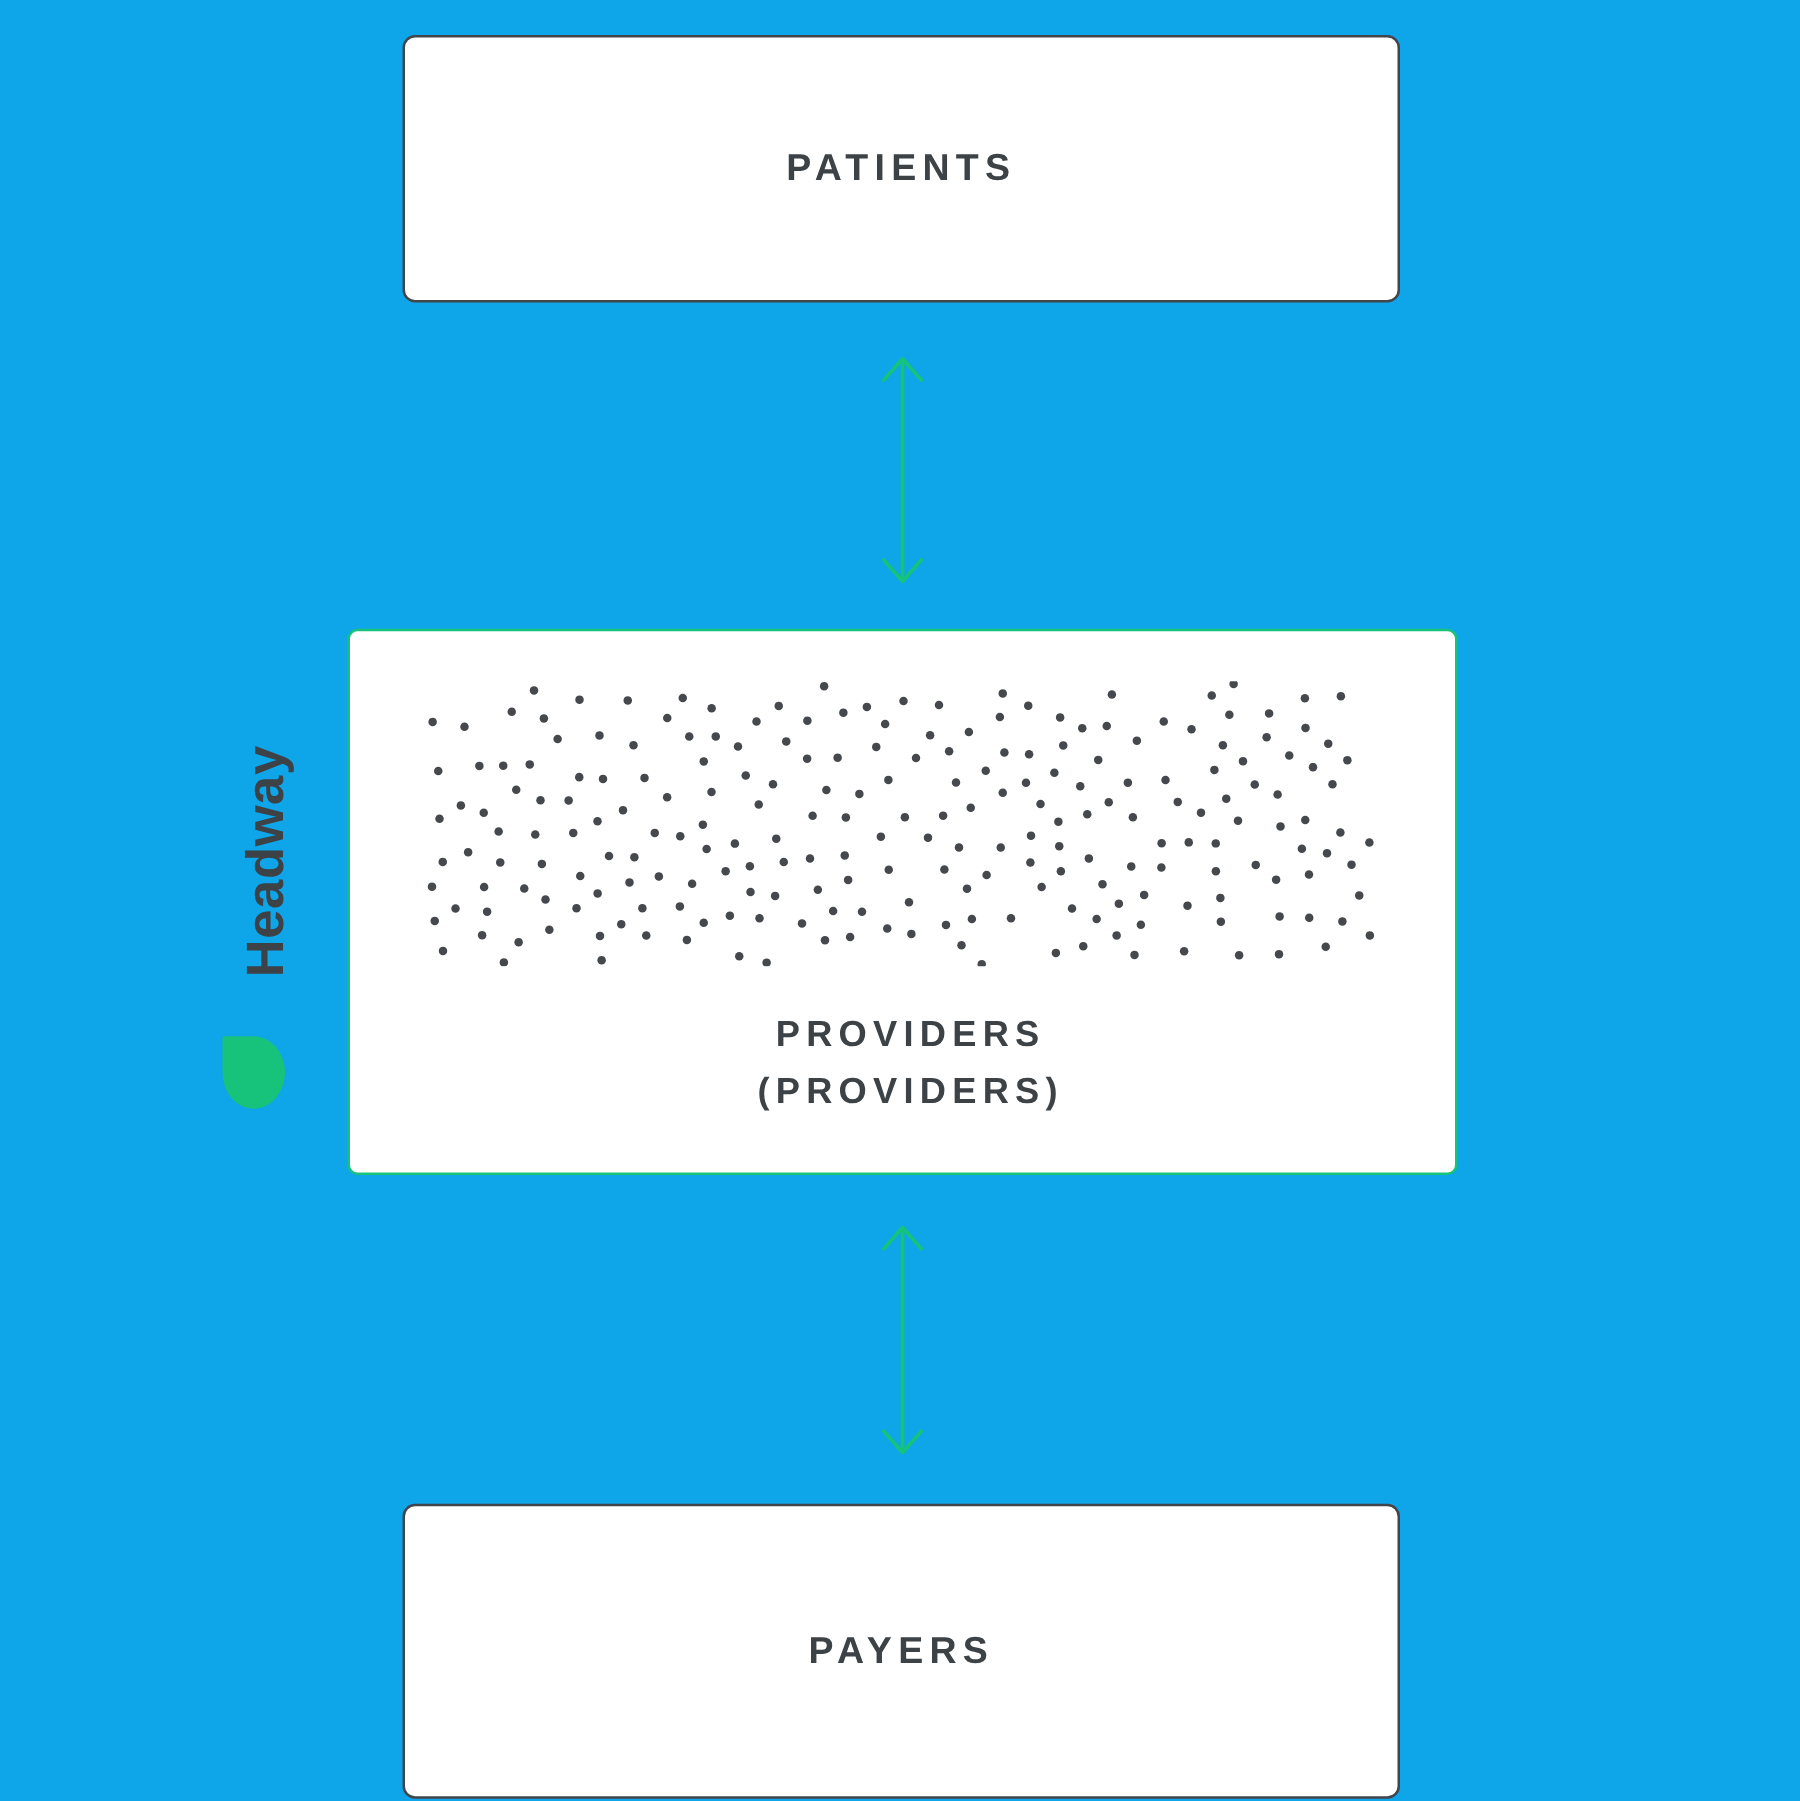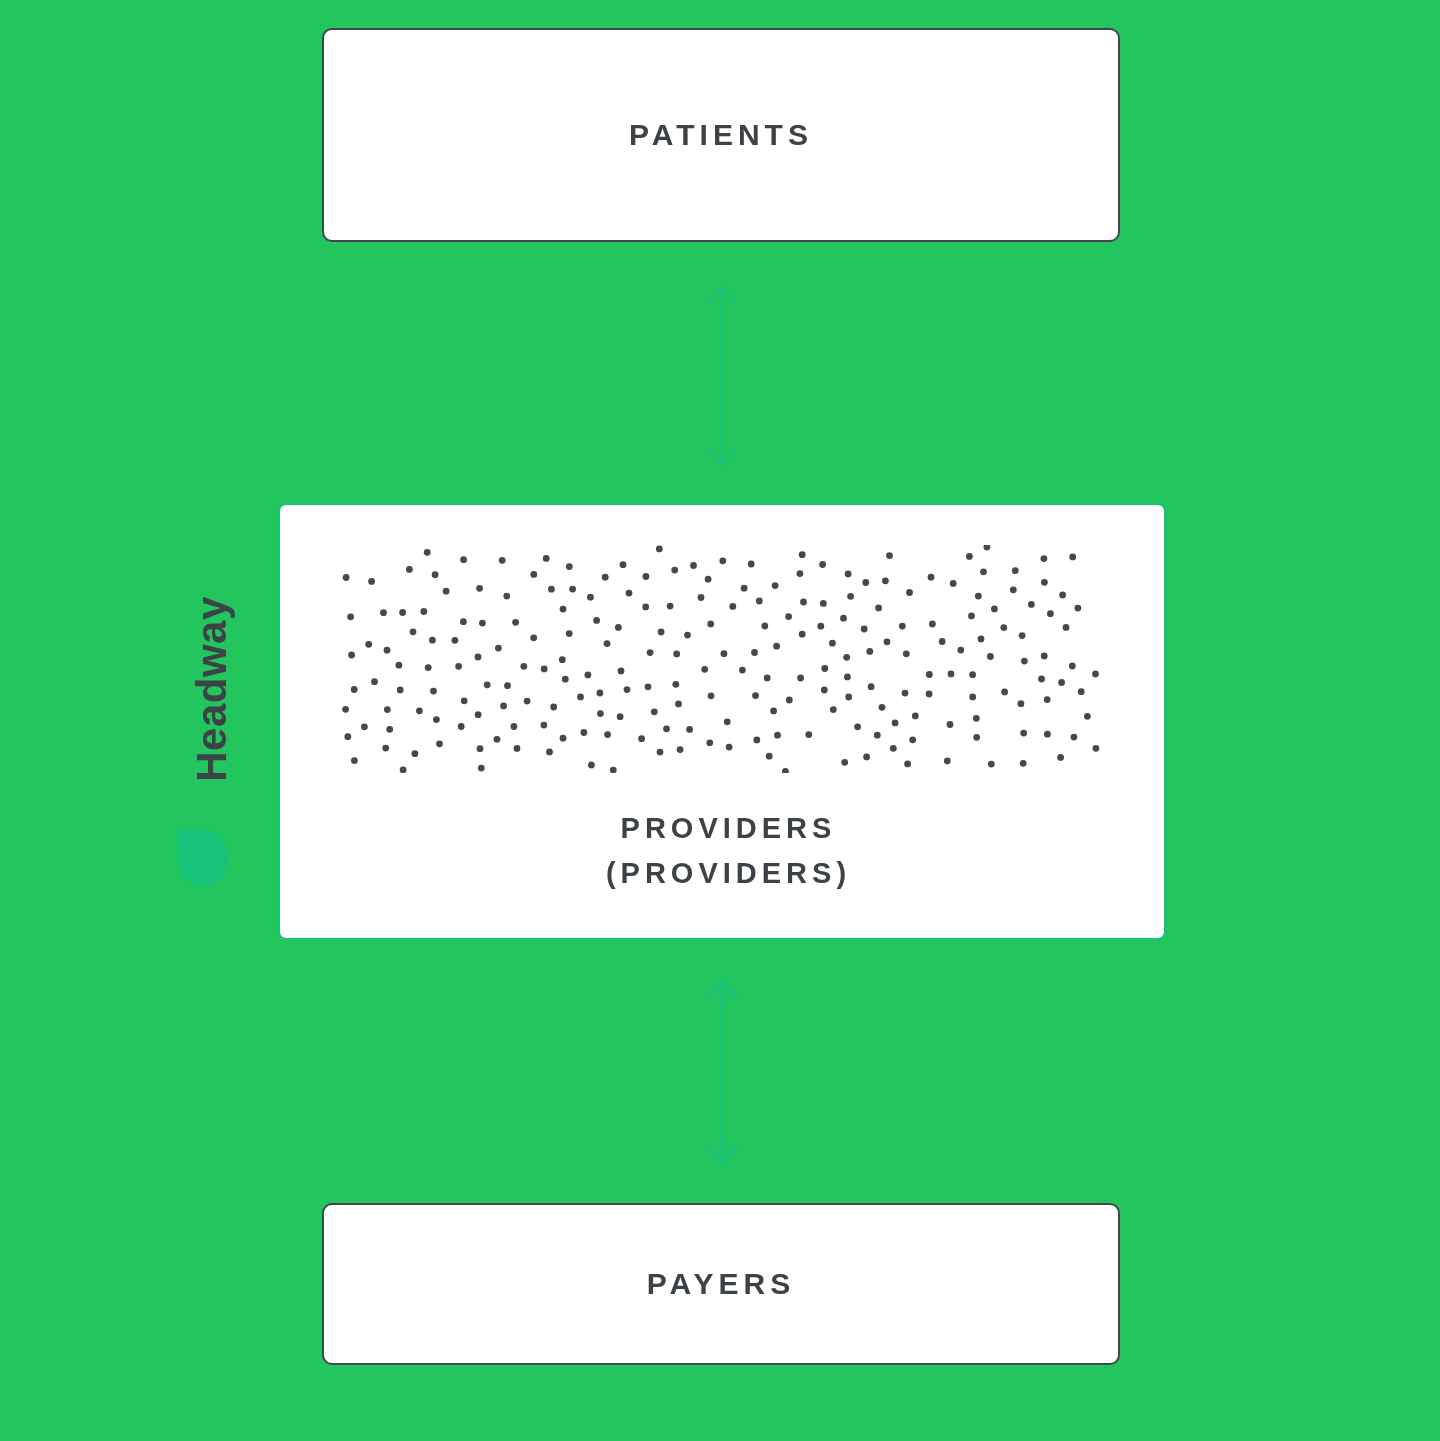--- a/index.html
+++ b/index.html
@@ -6,38 +6,38 @@
     --green:#17C37B;
     --ink:#3D4247;
     --box-border:#42464B;
   }
   *{margin:0;padding:0;box-sizing:border-box;}
   html,body{background:#ffffff;}
   body{
     font-family:"Liberation Sans", sans-serif;
     width:1440px;height:1441px;position:relative;overflow:hidden;
   }
-  .canvas{position:absolute;inset:0;width:1440px;height:1441px;background:#22c55e;}
+  .canvas{position:absolute;inset:0;width:1440px;height:1441px;background:#0ea5e9;}
 
   .node-box{
     position:absolute;
     border:2.5px solid var(--box-border);
     border-radius:10px;
     display:flex;align-items:center;justify-content:center;
     background:#fff;
   }
   .node-label{
     color:var(--ink);
     font-weight:700;
     font-size:30px;
     letter-spacing:5px;
     text-align:center;
   }
   #patients-box{left:322px;top:28px;width:798px;height:214px;}
-  #payers-box{left:322px;top:1203px;width:798px;height:162px;}
+  #payers-box{left:322px;top:1203px;width:798px;height:236px;}
 
   #providers-box{
     position:absolute;
     left:278px;top:503px;width:888px;height:437px;
     border:2px solid var(--green);
     border-radius:8px;
     background:#fff;
   }
   #provider-dots{position:absolute;left:58px;top:40px;}
   .providers-label{

